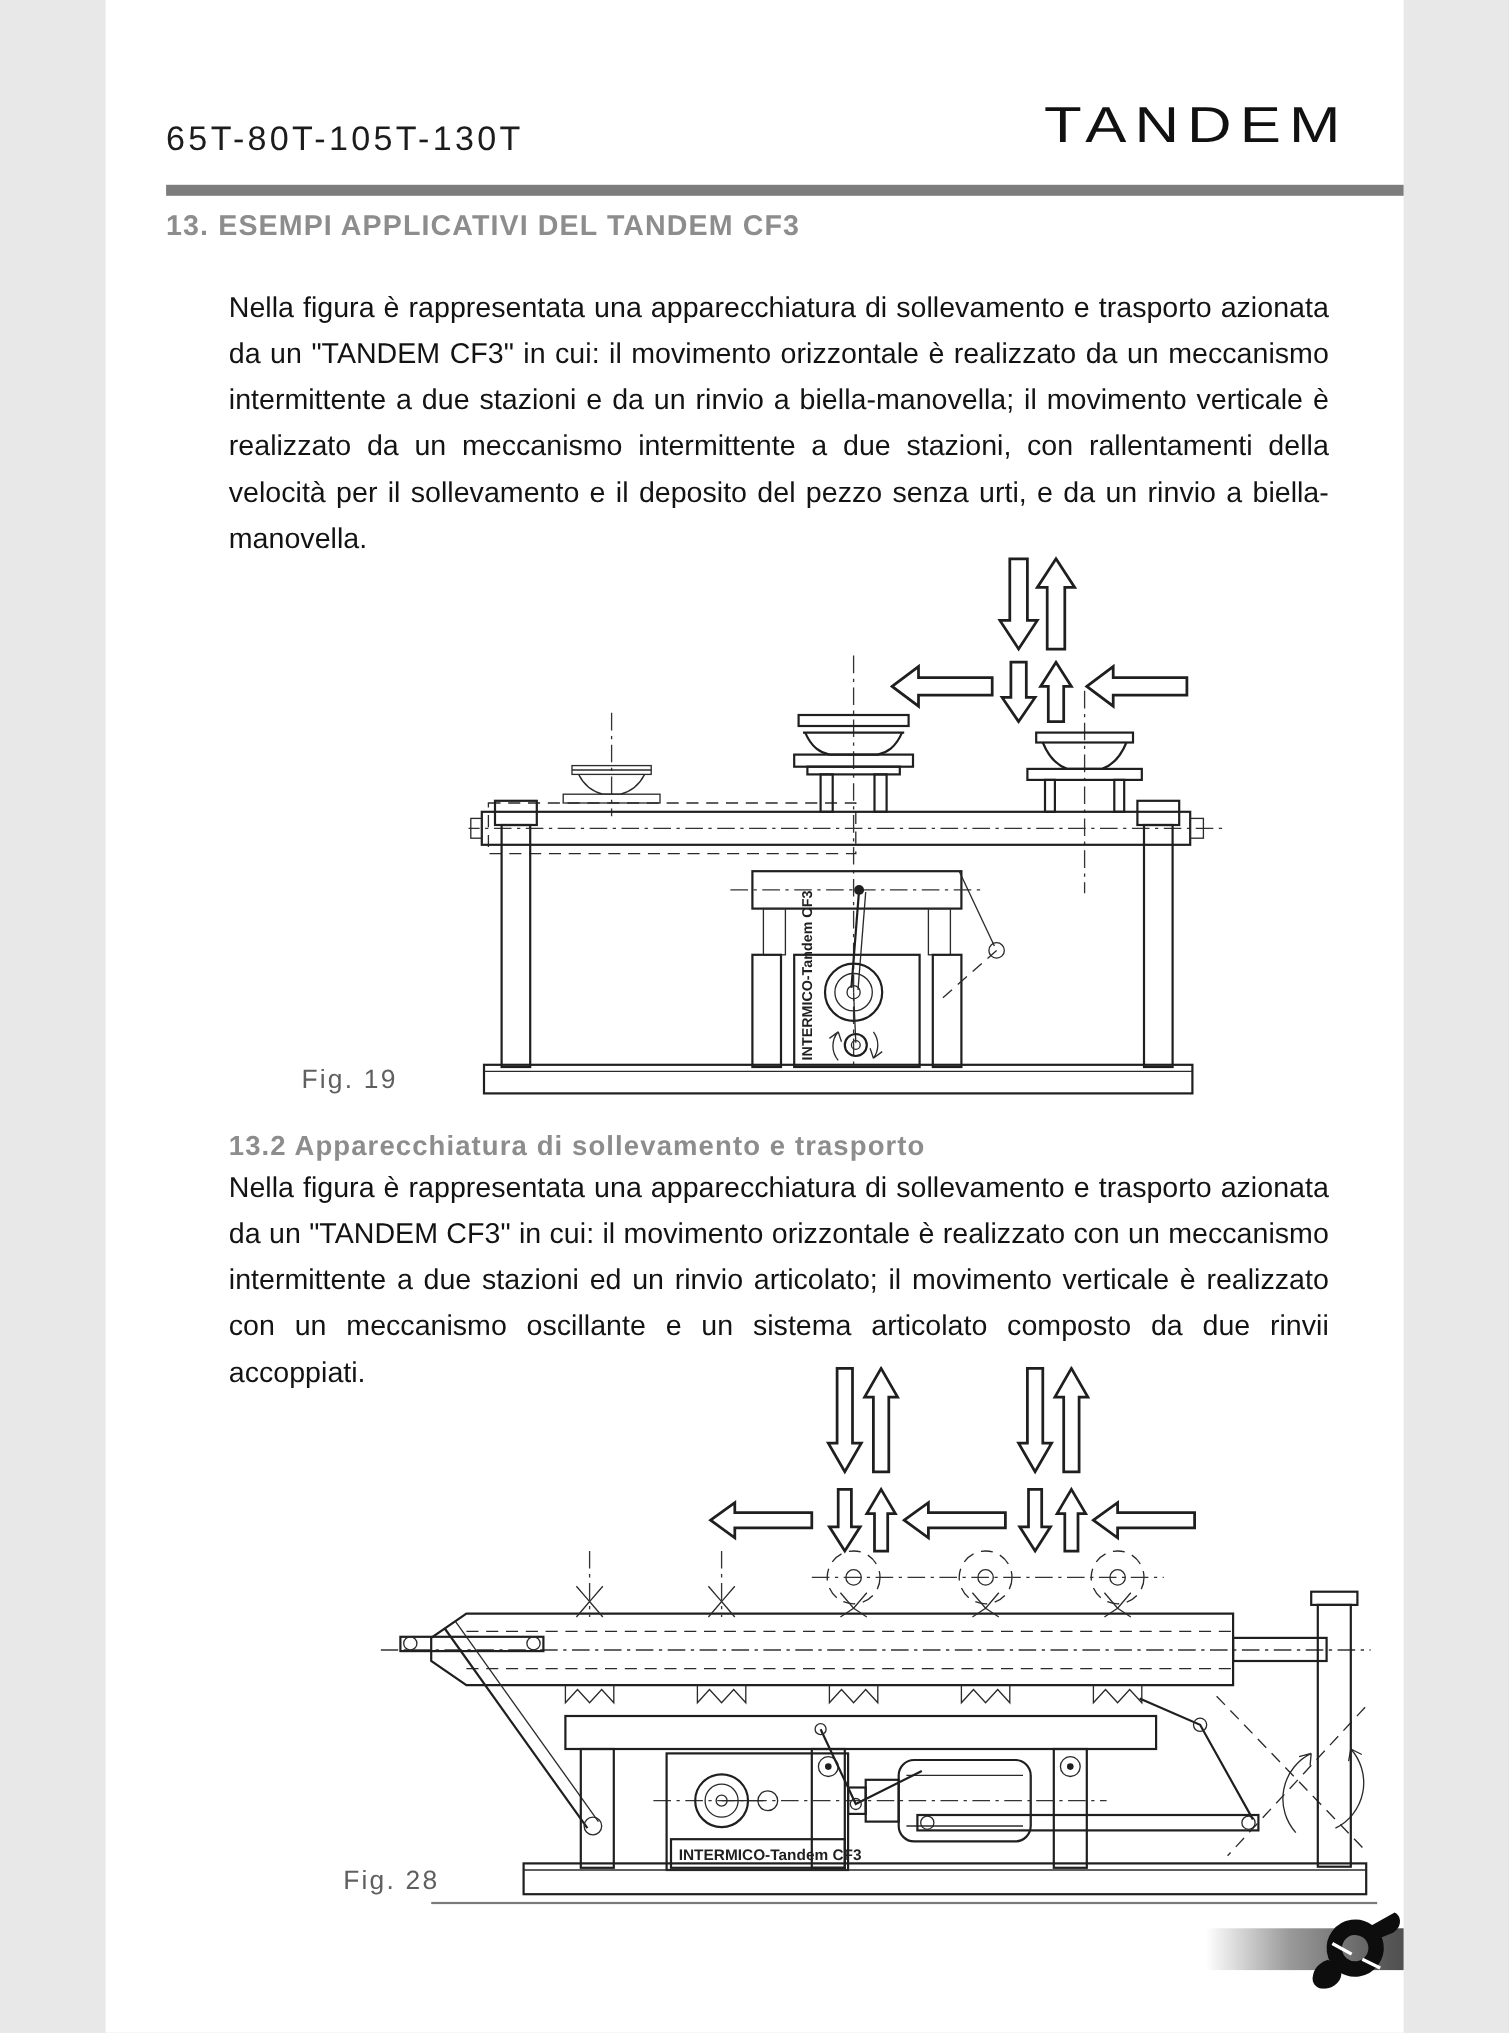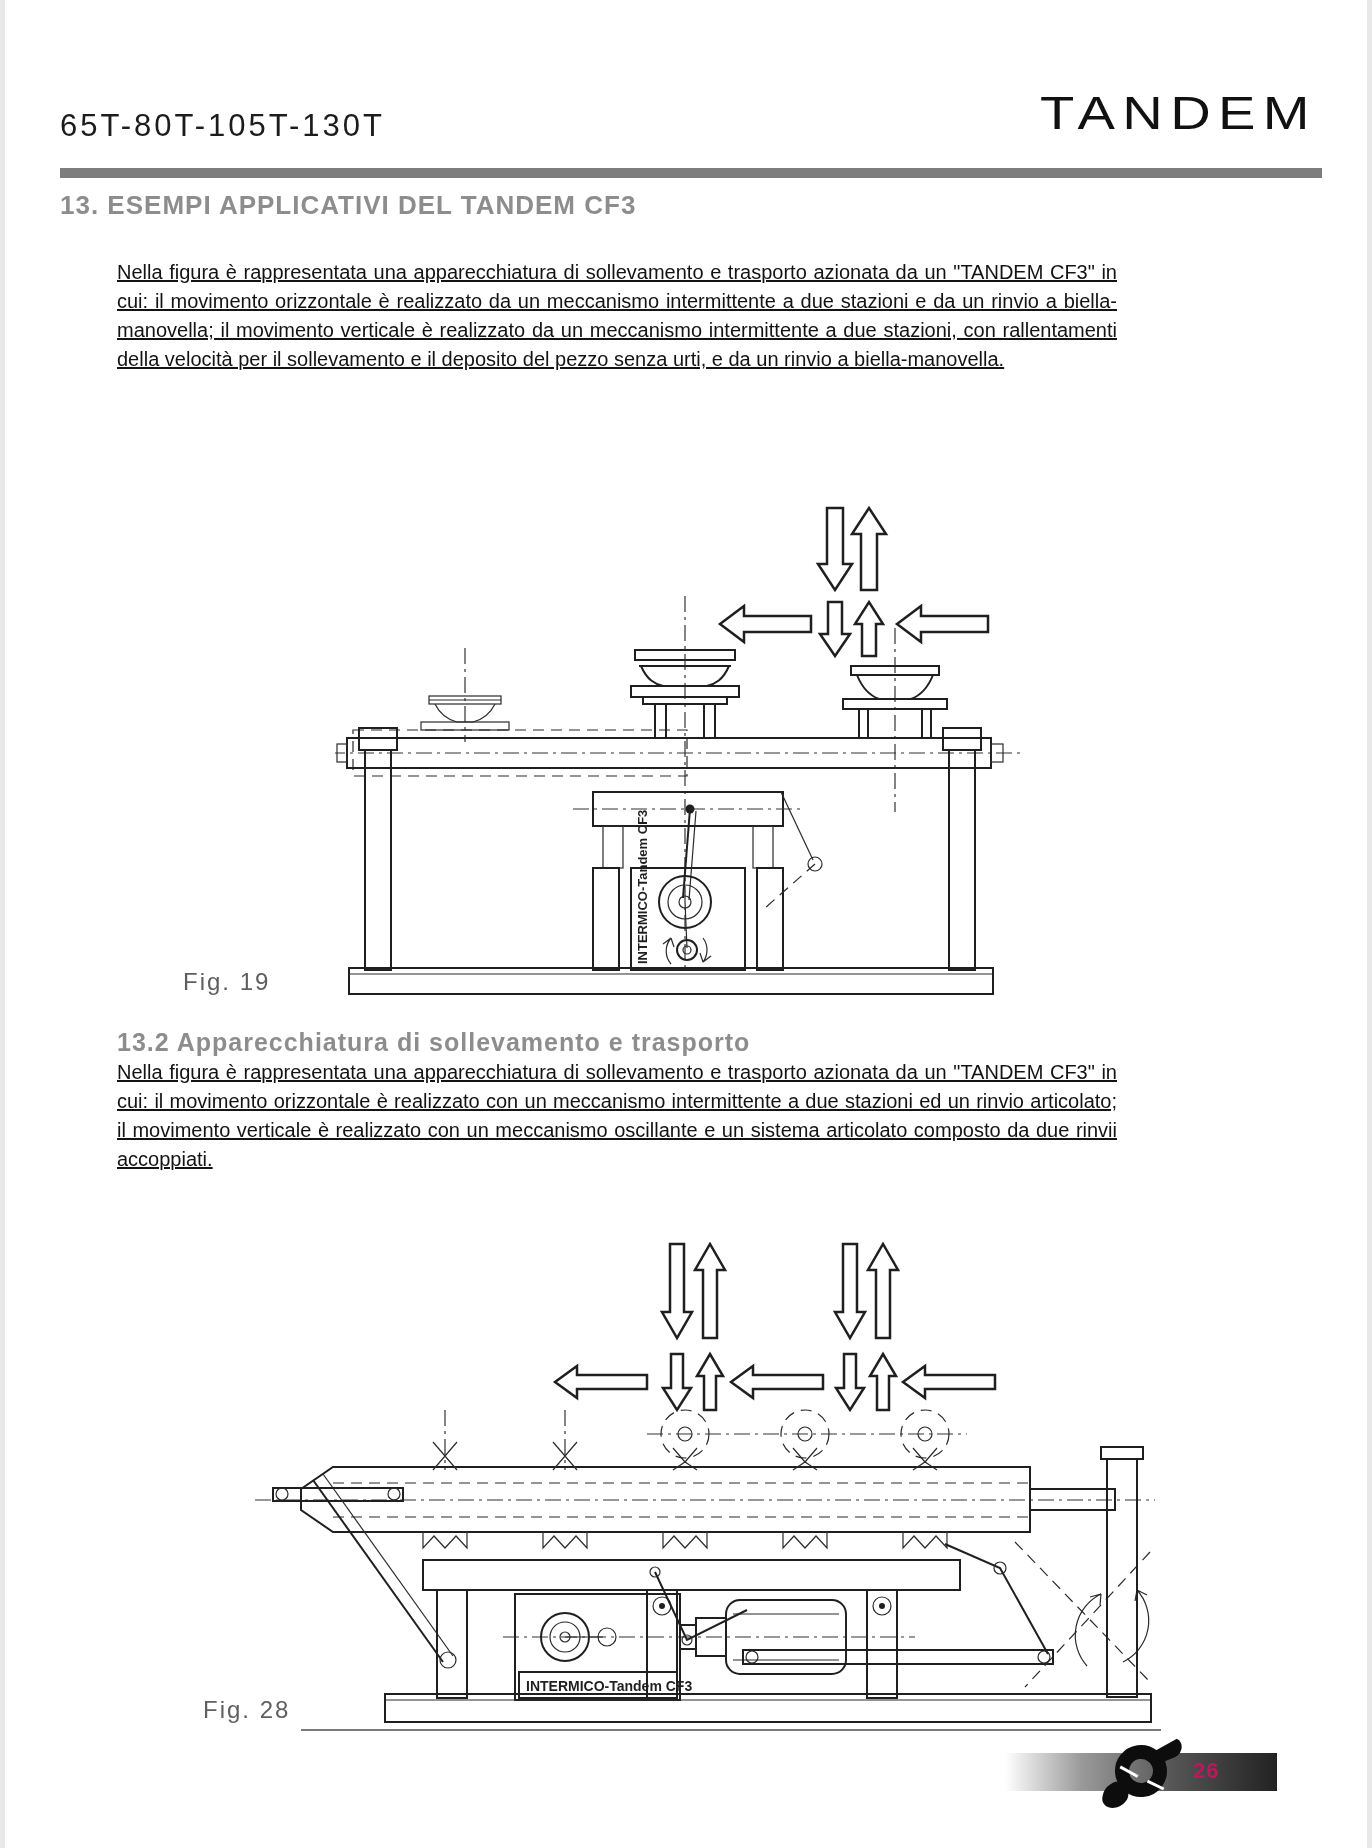--- a/index.html
+++ b/index.html
@@ -1,17 +1,17 @@
 <!DOCTYPE html>
 <html><head>
 <meta charset="utf-8">
 <style>
   html,body{margin:0;padding:0;background:#e8e8e8;}
   .page{
-    position:relative;width:1362px;height:1848px;background:#ffffff;
+    position:relative;width:1180px;height:1848px;background:#ffffff;
     margin:0 auto;overflow:hidden;
     font-family:"Liberation Sans", sans-serif;color:#111;
   }
   .model-range{
     position:absolute;left:55px;top:108px;
     font-size:31px;font-weight:400;letter-spacing:3px;color:#1c1c1c;
   }
   .brand{
     position:absolute;right:50px;top:86px;
     font-size:46px;font-weight:500;letter-spacing:6px;color:#111;
@@ -25,31 +25,31 @@
     font-size:26px;font-weight:700;letter-spacing:1px;color:#8d8d8d;
   }
   .sub-heading{
     position:absolute;left:112px;
     font-size:25px;font-weight:700;letter-spacing:1px;color:#8d8d8d;
   }
   .sub-heading.h131{top:228px;}
   .sub-heading.h132{top:1028px;}
   .body-text{
     position:absolute;left:112px;width:1000px;
-    font-size:20px;line-height:29px;text-align:justify;color:#131313;text-decoration:underline;
+    font-size:26px;line-height:42px;text-align:justify;color:#131313;
   }
   .bt-131{top:258px;}
   .bt-132{top:1058px;}
   .body-text p{margin:0;}
   .faded{color:#9b9b9b;}
   .fig-label{
     position:absolute;font-size:24px;letter-spacing:2px;color:#5f5f5f;font-weight:400;
   }
   .fig27-label{left:178px;top:968px;}
-  .fig28-label{left:198px;top:1696px;}
+  .fig28-label{left:216px;top:1696px;}
   .fig28-groundline{
     position:absolute;left:296px;top:1729px;width:860px;height:2px;background:#7a7a7a;
   }
   svg{position:absolute;}
   .fig27{left:330px;top:500px;}
   .fig28{left:250px;top:1242px;}
   .footer-bar{
     position:absolute;left:1000px;top:1753px;width:272px;height:38px;
     background:linear-gradient(90deg, rgba(140,140,140,0) 0%, #9a9a9a 28%, #555555 62%, #222222 100%);
   }

